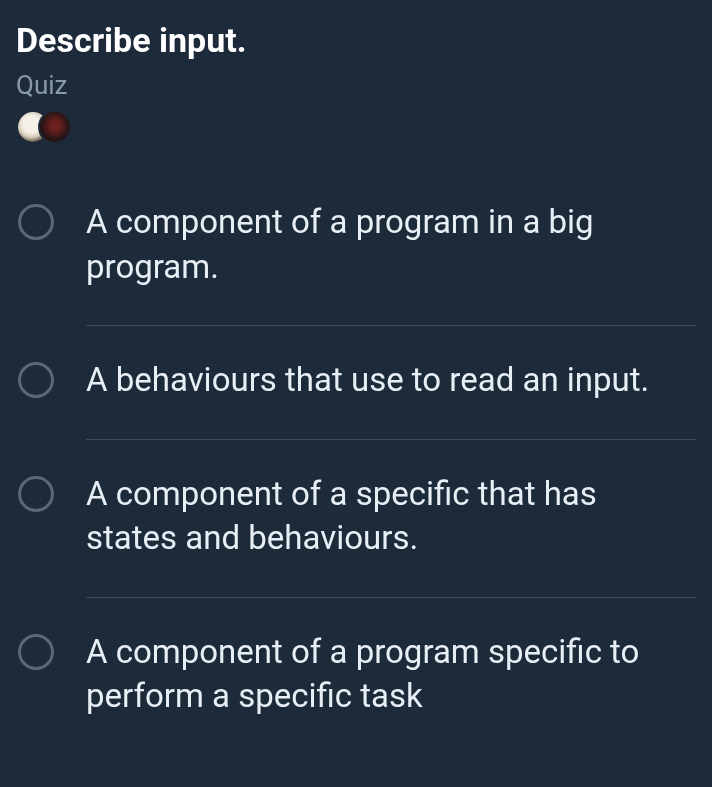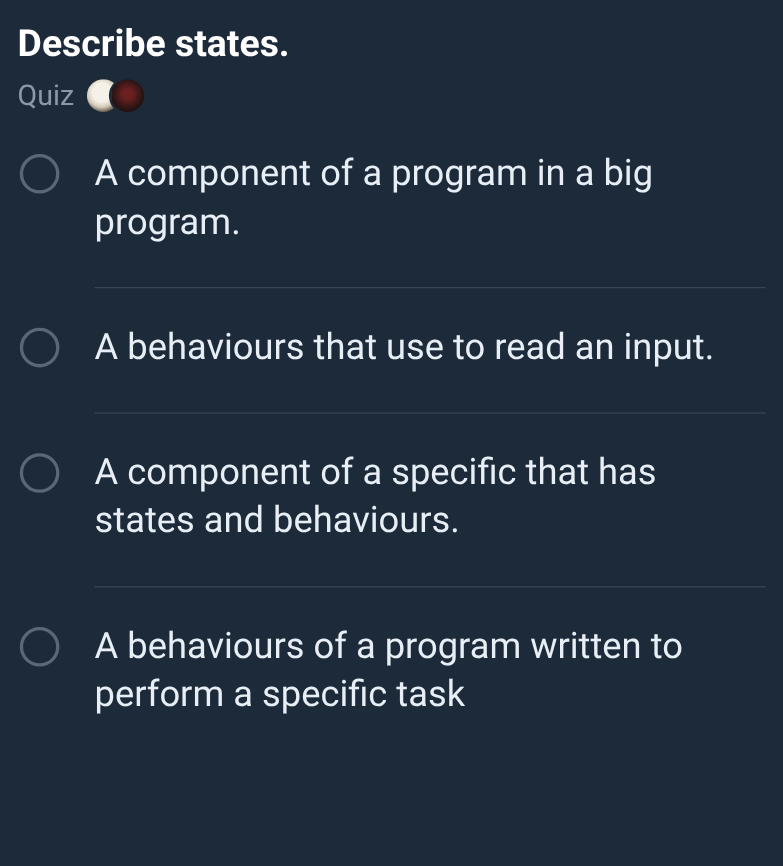--- a/index.html
+++ b/index.html
@@ -15,23 +15,23 @@
     padding: 20px 16px 0 16px;
   }
   .question-title {
     font-size: 34px;
     font-weight: 700;
     color: #ffffff;
     margin-bottom: 10px;
   }
   .subheader {
     display: flex;
-    align-items: center;
     gap: 10px;
-    margin-bottom: 32px;
+    margin-bottom: 56px;
+    flex-direction: column;
   }
   .quiz-label {
     font-size: 26px;
     color: #8a99a8;
     font-weight: 400;
   }
   .avatars {
     display: flex;
   }
   .avatar {
@@ -82,21 +82,21 @@
     font-size: 33px;
     line-height: 1.35;
     color: #e8eef5;
     font-weight: 400;
   }
 </style>
 </head>
 <body>
 
 <div class="container">
-  <h1 class="question-title">Describe states.</h1>
+  <h1 class="question-title">Describe input.</h1>
   <div class="subheader">
     <span class="quiz-label">Quiz</span>
     <div class="avatars">
       <div class="avatar avatar-1"></div>
       <div class="avatar avatar-2"></div>
     </div>
   </div>
 
   <div class="options">
     <div class="option-row">
@@ -113,17 +113,17 @@
     </div>
     <div class="option-row">
       <div class="radio"></div>
       <div class="option-text-wrap">
         <div class="option-text">A component of a specific that has states and behaviours.</div>
       </div>
     </div>
     <div class="option-row">
       <div class="radio"></div>
       <div class="option-text-wrap">
-        <div class="option-text">A behaviours of a program written to perform a specific task</div>
+        <div class="option-text">A component of a program specific to perform a specific task</div>
       </div>
     </div>
   </div>
 </div>
 
 </body></html>

